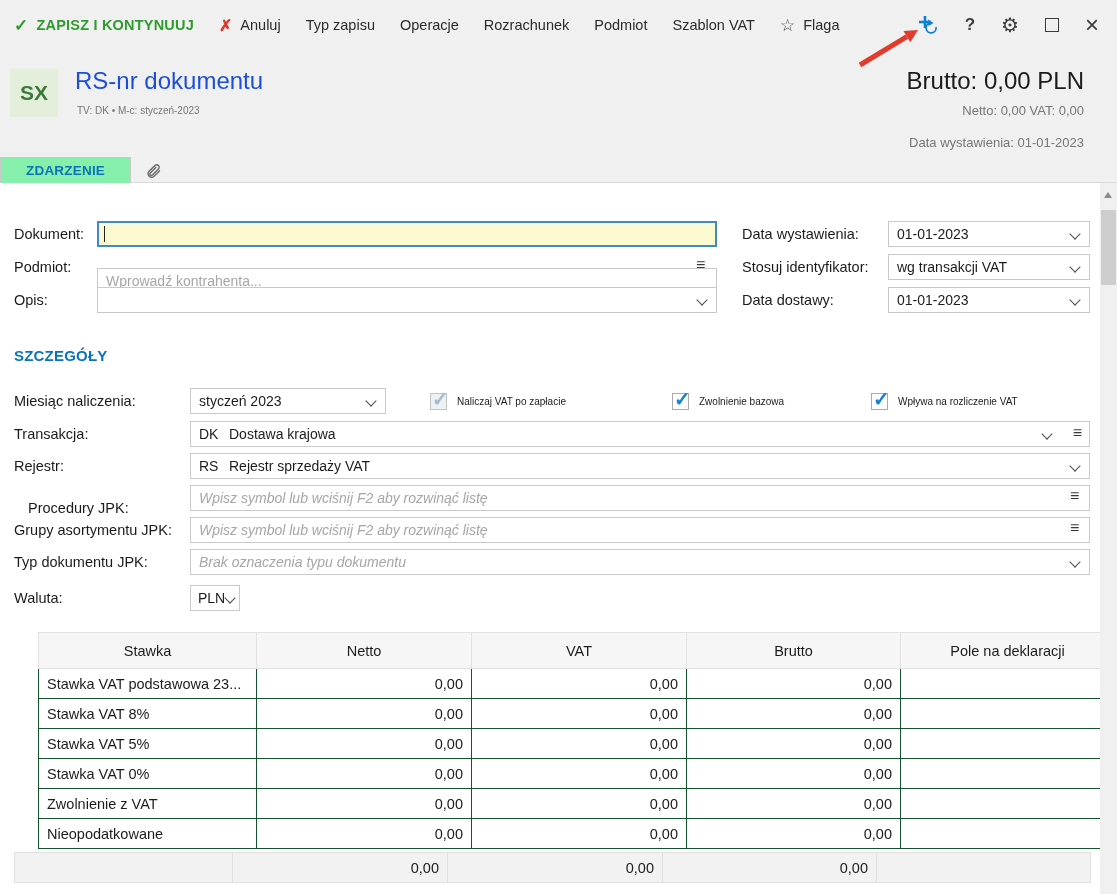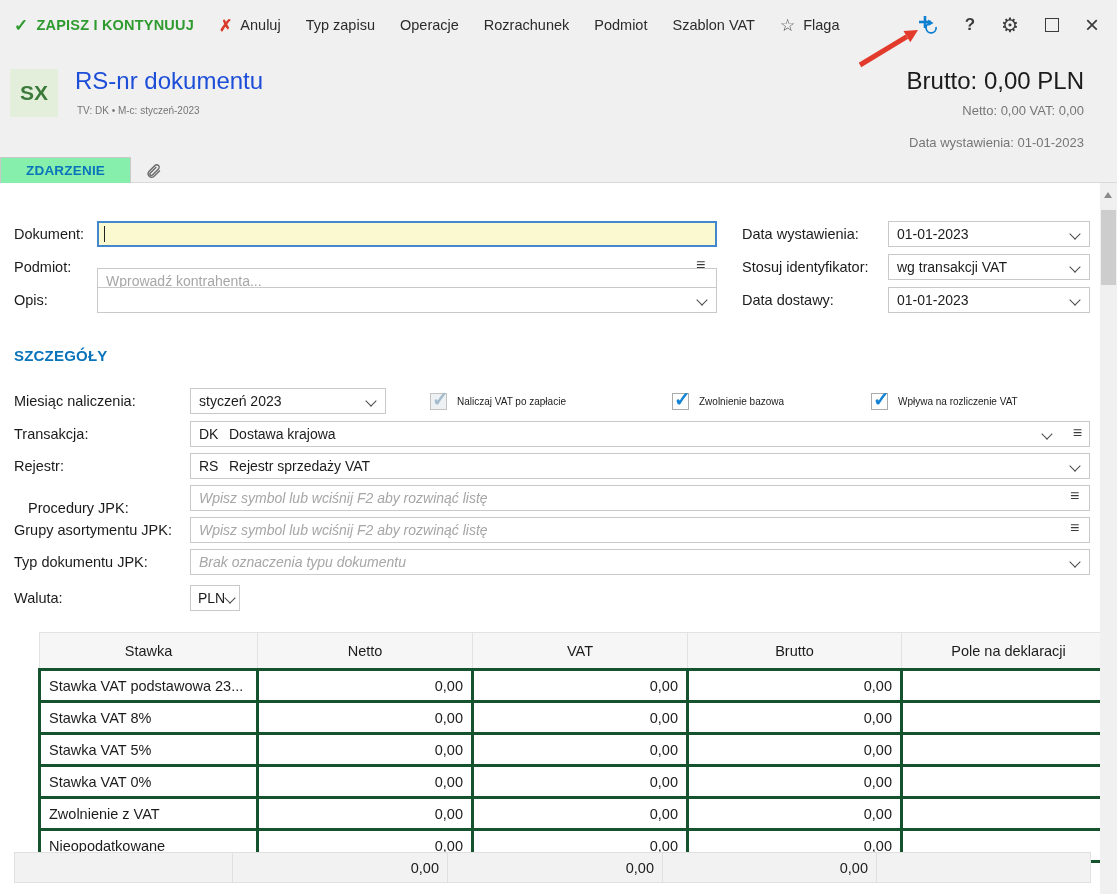--- a/index.html
+++ b/index.html
@@ -50,21 +50,21 @@
   .cbbox{width:17px;height:17px;border:1px solid #ababab;background:#fff;position:relative;box-sizing:border-box;flex:0 0 auto;}
   .cbbox .tick{position:absolute;left:1px;top:-7px;font-size:20px;font-weight:bold;color:#1583d4;}
   .cbbox.dis{background:#eef1f4;border-color:#c3c3c3;}
   .cbbox.dis .tick{color:#a5bccd;}
   .cblab{font-size:10px;color:#1b1b1b;white-space:nowrap;}
   
   #vat-table{position:absolute;left:14px;top:632px;margin-left:24px;}
   #sum-table{position:absolute;left:14px;top:852px;}
   table{border-collapse:collapse;table-layout:fixed;font-size:14.5px;}
   th{background:#f6f6f6;font-weight:normal;height:33px;border:1px solid #e2e2e2;color:#1c1c1c;}
-  td{height:29px;border:3px solid #14532d;padding:0 8px;overflow:hidden;white-space:nowrap;}
+  td{height:29px;border:1px solid #14532d;padding:0 8px;overflow:hidden;white-space:nowrap;}
   td.num{text-align:right;}
   #sum-table td{background:#f2f2f2;border:1px solid #e0e0e0;}
   
   #scrollbar{position:absolute;right:0;top:183px;width:17px;height:711px;background:#f0f0f0;}
   #sb-up{position:absolute;left:4px;top:9px;width:0;height:0;border-left:4.5px solid transparent;border-right:4.5px solid transparent;border-bottom:6px solid #8a8a8a;}
   #sb-thumb{position:absolute;left:1px;top:27px;width:15px;height:75px;background:#cdcdcd;}
   
   #red-arrow{position:absolute;left:852px;top:24px;z-index:5;}
 </style>
 </head>

